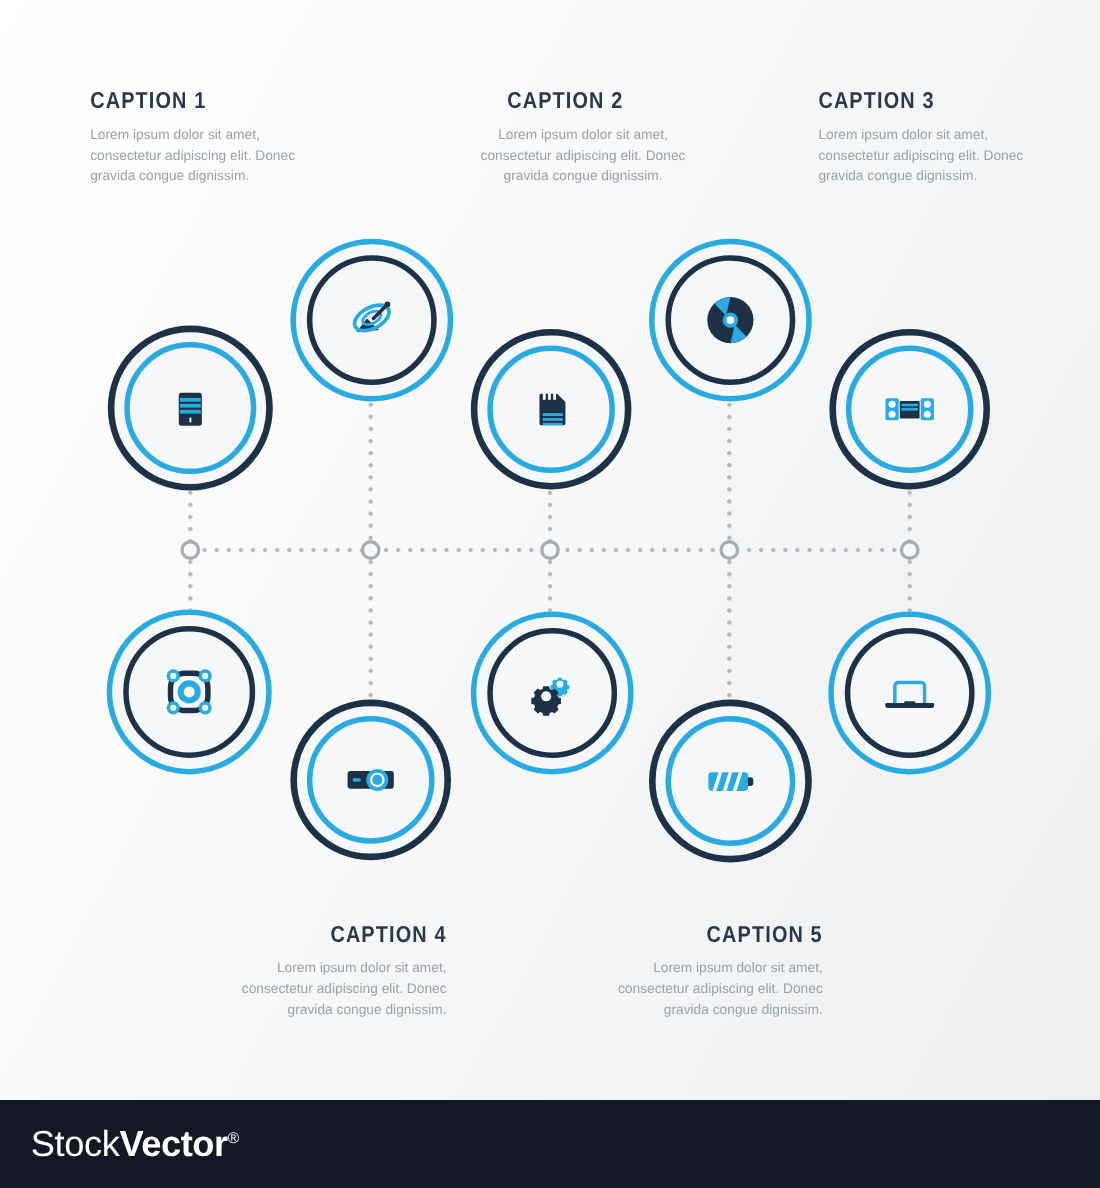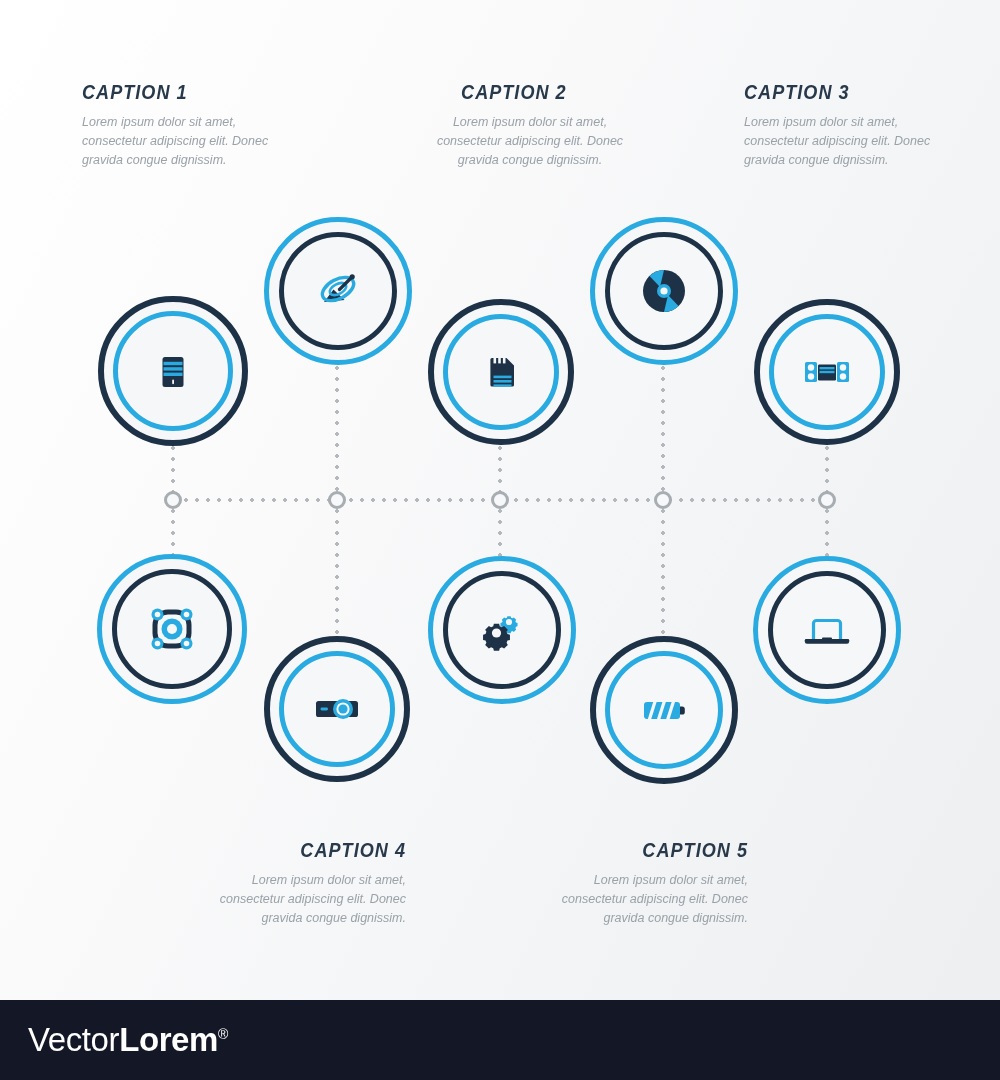--- a/index.html
+++ b/index.html
@@ -11,21 +11,21 @@
   }
 
   #stage {
     position: relative;
     width: 1000px; height: 1080px;
     background: linear-gradient(118deg, #ffffff 0%, #fbfbfc 28%, #f4f5f6 62%, #eceef0 100%);
     overflow: hidden;
   }
 
   
-  .caption-block { position: absolute; font-style: italic; }
+  .caption-block { position: absolute; }
   .caption-title {
     font-family: "Liberation Sans Narrow", "Liberation Sans", sans-serif;
     font-size: 21px;
     letter-spacing: 1.2px;
     font-weight: 700;
     color: #27394b;
     transform: scaleX(0.86);
     transform-origin: left center;
     white-space: nowrap;
     margin-bottom: 9px;
@@ -293,16 +293,16 @@
     <div class="ring-outer" style="border-width:5px; border-color:#29abe2;"></div>
     <div class="ring-inner" style="inset:15px; border-width:5.5px; border-color:#1d3247;"></div>
     <svg class="glyph" width="58" height="58" viewBox="0 0 58 58">
       <path d="M15.5 38 V22.5 a3 3 0 0 1 3 -3 h21 a3 3 0 0 1 3 3 V38" fill="none" stroke="#29abe2" stroke-width="3.2" stroke-linejoin="round"></path>
       <path d="M8 38 h42 a1.2 1.2 0 0 1 1.2 1.2 v1.3 a2.2 2.2 0 0 1 -2.2 2.2 H9 a2.2 2.2 0 0 1 -2.2 -2.2 v-1.3 A1.2 1.2 0 0 1 8 38 z" fill="#1d3247"></path>
       <rect x="24" y="36.4" width="10" height="2.4" rx="1" fill="#1d3247"></rect>
     </svg>
   </div>
 
   <div id="footer">
-    <div class="wm-logo"><span class="wm-light">Vector</span><span class="wm-bold">Lorem</span><span class="wm-reg">®</span></div>
+    <div class="wm-logo"><span class="wm-light">Stock</span><span class="wm-bold">Vector</span><span class="wm-reg">®</span></div>
   </div>
 
 </div>
 
 </body></html>

